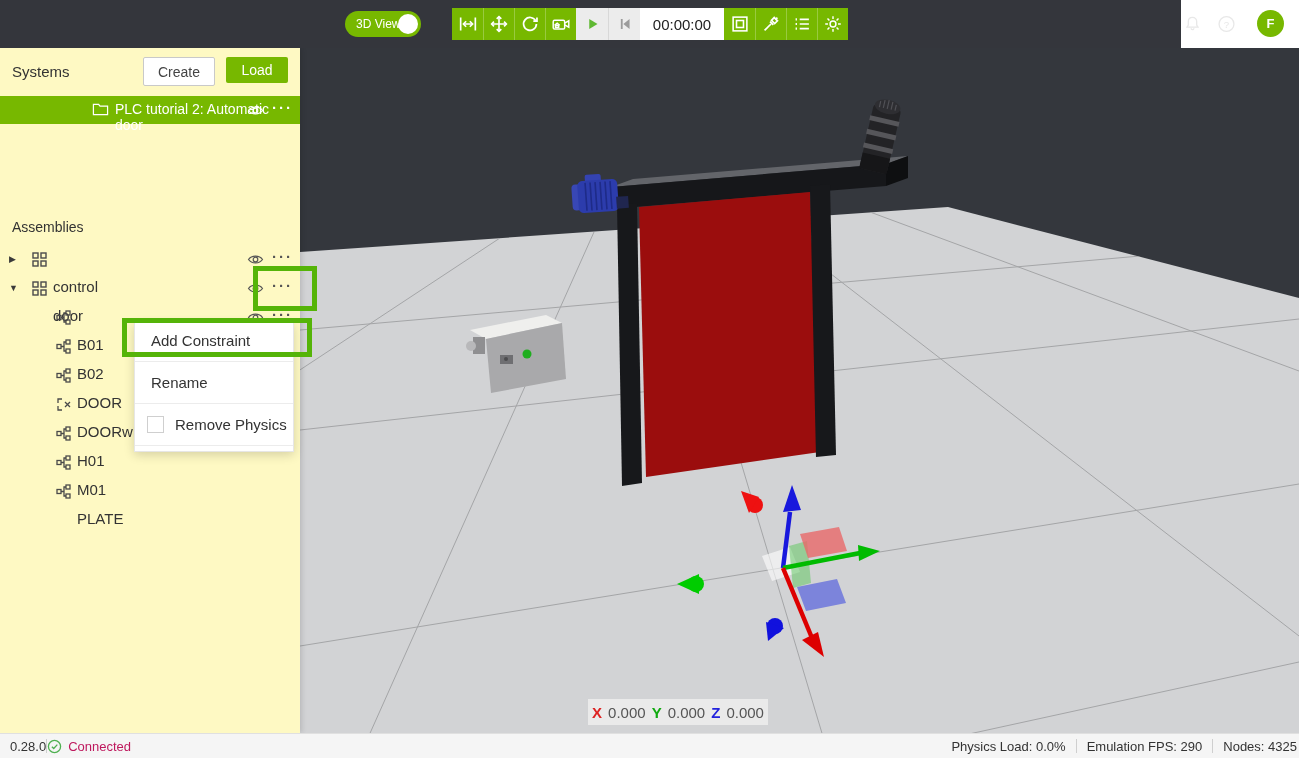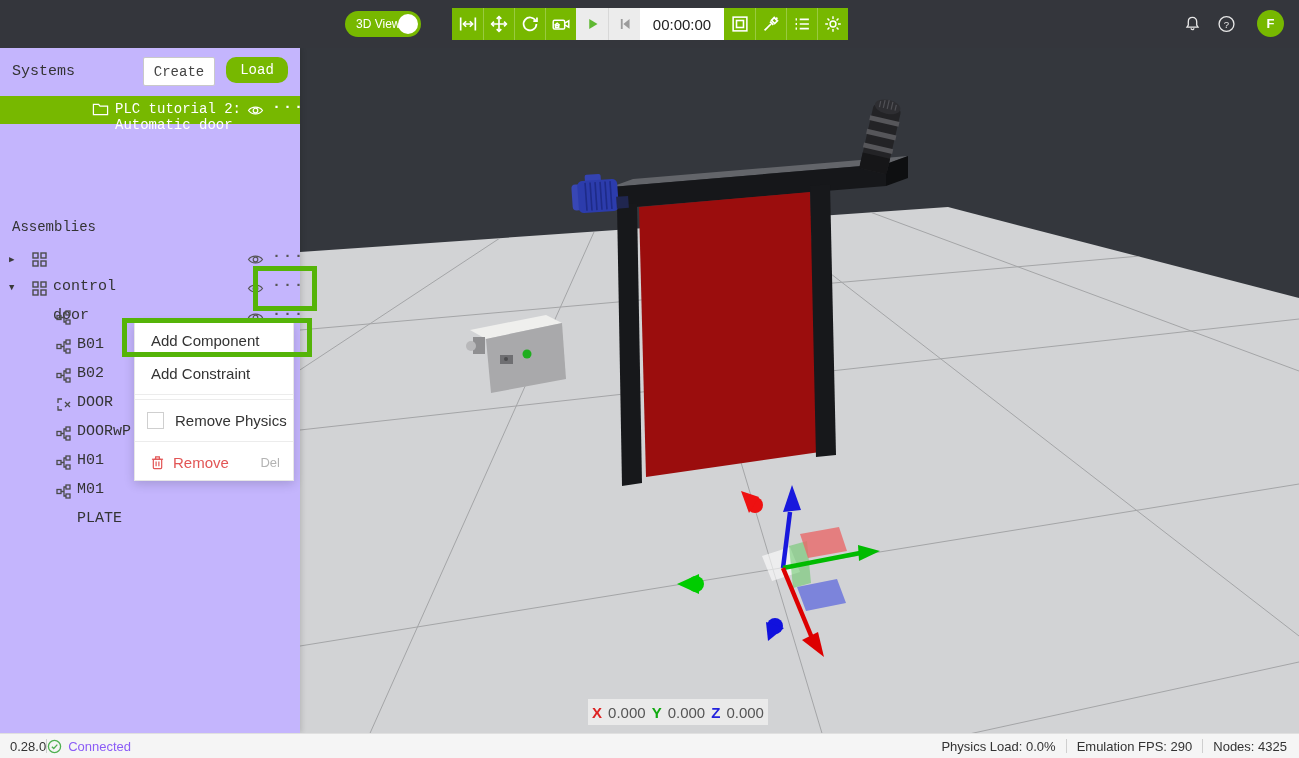--- a/index.html
+++ b/index.html
@@ -1,39 +1,39 @@
 <!DOCTYPE html>
 <html><head>
 <meta charset="utf-8">
 <style>
   * { margin:0; padding:0; box-sizing:border-box; }
   html,body { width:1299px; height:758px; font-family:"Liberation Sans", sans-serif; }
   .app { position:relative; width:1299px; height:758px; background:#fff; overflow:hidden; }
 
   
-  .topbar { position:absolute; left:0; top:0; width:1299px; height:48px; background:#34363c; z-index:20; }
+  .topbar { position:absolute; left:0; top:0; width:1181px; height:48px; background:#34363c; z-index:20; }
   .toggle { position:absolute; left:345px; top:11px; width:76px; height:26px; background:#77b800; border-radius:13px; color:#fff; font-size:12px; display:flex; align-items:center; padding-left:11px; cursor:pointer; }
   .toggle .knob { position:absolute; right:3px; top:3px; width:20px; height:20px; background:#fff; border-radius:50%; }
   .toolbar { position:absolute; left:452px; top:8px; height:32px; display:flex; }
   .tgroup { display:flex; background:#77b800; }
   .tbtn { width:31px; height:32px; display:flex; align-items:center; justify-content:center; }
   .tgroup .tbtn + .tbtn { border-left:1px solid rgba(255,255,255,0.25); }
   .tlight { display:flex; background:#ececec; }
   .tbtn.light { width:32px; }
   .tbtn.light + .tbtn.light { border-left:1px solid #d8d8d8; }
   .ttimer { width:84px; height:32px; background:#fff; color:#222; font-size:15px; display:flex; align-items:center; justify-content:center; }
   .bell { position:absolute; left:1182px; top:13px; }
   .help { position:absolute; left:1216px; top:13px; }
   .avatar { position:absolute; left:1257px; top:10px; width:27px; height:27px; border-radius:50%; background:#77b800; color:#fff; font-size:13px; font-weight:bold; display:flex; align-items:center; justify-content:center; }
 
   
-  .sidebar { position:absolute; left:0; top:48px; width:300px; height:685px; background:#c4b5fd; z-index:5; box-shadow:2px 0 5px rgba(0,0,0,0.12);font-family:Liberation Mono, monospace; }
+  .sidebar { position:absolute; left:0; top:48px; width:300px; height:685px; background:#fef9c3; z-index:5; box-shadow:2px 0 5px rgba(0,0,0,0.12); }
   .sys-label { position:absolute; left:12px; top:15px; font-size:15px; color:#333; }
   .btn-create { position:absolute; left:143px; top:9px; width:72px; height:29px; background:#fff; border:1px solid #c9c9c9; border-radius:2px; color:#444; font-size:14px; display:flex; align-items:center; justify-content:center; cursor:pointer; }
-  .btn-load { position:absolute; left:226px; top:9px; width:62px; height:26px; background:#77b800; border:none; border-radius:10px; color:#fff; font-size:14px; display:flex; align-items:center; justify-content:center; cursor:pointer; }
+  .btn-load { position:absolute; left:226px; top:9px; width:62px; height:26px; background:#77b800; border:none; border-radius:2px; color:#fff; font-size:14px; display:flex; align-items:center; justify-content:center; cursor:pointer; }
   .sysrow { position:absolute; left:0; top:48px; width:300px; height:28px; background:#77b800; color:#fff; font-size:14px; display:flex; align-items:center; cursor:pointer; }
   .sysrow .foldericon { position:absolute; left:92px; top:6px; }
   .sysrow .syslabel { position:absolute; left:115px; top:5px; }
   .sysrow .eyeicon { position:absolute; left:247px; top:7px; }
   .sysrow .dots { position:absolute; left:272px; top:3px; font-size:15px; letter-spacing:2px; font-weight:bold; }
   .asm-label { position:absolute; left:12px; top:171px; font-size:14px; color:#333; }
   .tree { position:absolute; left:0; top:197px; width:300px; }
   .trow { position:relative; height:29px; cursor:pointer; }
   .trow .caret { position:absolute; left:9px; top:9px; font-size:9px; color:#3a3a3a; }
   .trow .ticon { position:absolute; left:32px; top:7px; }
@@ -58,23 +58,23 @@
   .anno2 { left:122px; top:318px; width:190px; height:39px; z-index:70; }
 
   
   .viewport { position:absolute; left:300px; top:48px; width:999px; height:685px; background:#34373d; overflow:hidden; }
   .coordbar { position:absolute; left:288px; top:651px; width:180px; height:26px; background:rgba(235,235,235,0.95); display:flex; align-items:center; justify-content:center; font-size:15px; color:#555; gap:6px; z-index:8; }
   .coordbar .ax { font-weight:bold; }
 
   
   .statusbar { position:absolute; left:0; top:733px; width:1299px; height:25px; background:#f5f5f5; border-top:1px solid #e0e0e0; display:flex; align-items:center; font-size:13px; color:#333; z-index:25; }
   .sb-left { display:flex; align-items:flex-start; margin-left:10px; }
-  .sb-right { display:flex; align-items:center; margin-left:auto; margin-right:12px; gap:10px; }
+  .sb-right { display:flex; align-items:center; margin-left:auto; margin-right:2px; gap:10px; }
   .sb-div { width:1px; height:14px; background:#cfcfcf; }
-  .connected { color:#8b5cf6; display:flex; align-items:center; gap:6px; }
+  .connected { color:#be185d; display:flex; align-items:center; gap:6px; }
 </style>
 </head>
 <body>
 
 <div class="app">
 
   <div class="topbar">
     <div class="toggle">
       <span>3D View</span>
       <span class="knob"></span>
@@ -427,42 +427,29 @@
       <span class="ax" style="color:#dd2222">X</span>
       <span>0.000</span>
       <span class="ax" style="color:#11aa11">Y</span>
       <span>0.000</span>
       <span class="ax" style="color:#2222dd">Z</span>
       <span>0.000</span>
     </div>
   </div>
 
   <div class="ctxmenu">
-    <div class="menu-item">Add Component</div>
     <div class="menu-item">Add Constraint</div>
     <div class="menu-sep"></div>
+    <div class="menu-item">Rename</div>
     <div class="menu-sep"></div>
     <div class="menu-item">
       <span class="chkbox"></span>
       <span>Remove Physics</span>
     </div>
     <div class="menu-sep"></div>
-    <div class="menu-item remove">
-      <span class="trashicon">
-        <svg width="13" height="15" viewBox="0 0 14 16" fill="none" stroke="#e25555" stroke-width="1.3">
-          <rect x="2.5" y="4.5" width="9" height="10" rx="1"></rect>
-            <line x1="1" y1="4.5" x2="13" y2="4.5"></line>
-            <path d="M5 4.5V2h4v2.5"></path>
-            <line x1="5.5" y1="7" x2="5.5" y2="12"></line>
-            <line x1="8.5" y1="7" x2="8.5" y2="12"></line>
-        </svg>
-      </span>
-      <span>Remove</span>
-      <span class="shortcut">Del</span>
-    </div>
   </div>
 
   <div class="anno anno1"></div>
   <div class="anno anno2"></div>
 
   <div class="statusbar">
     <div class="sb-left">
       <span>0.28.0</span>
       <span class="sb-div"></span>
       <span class="connected">

